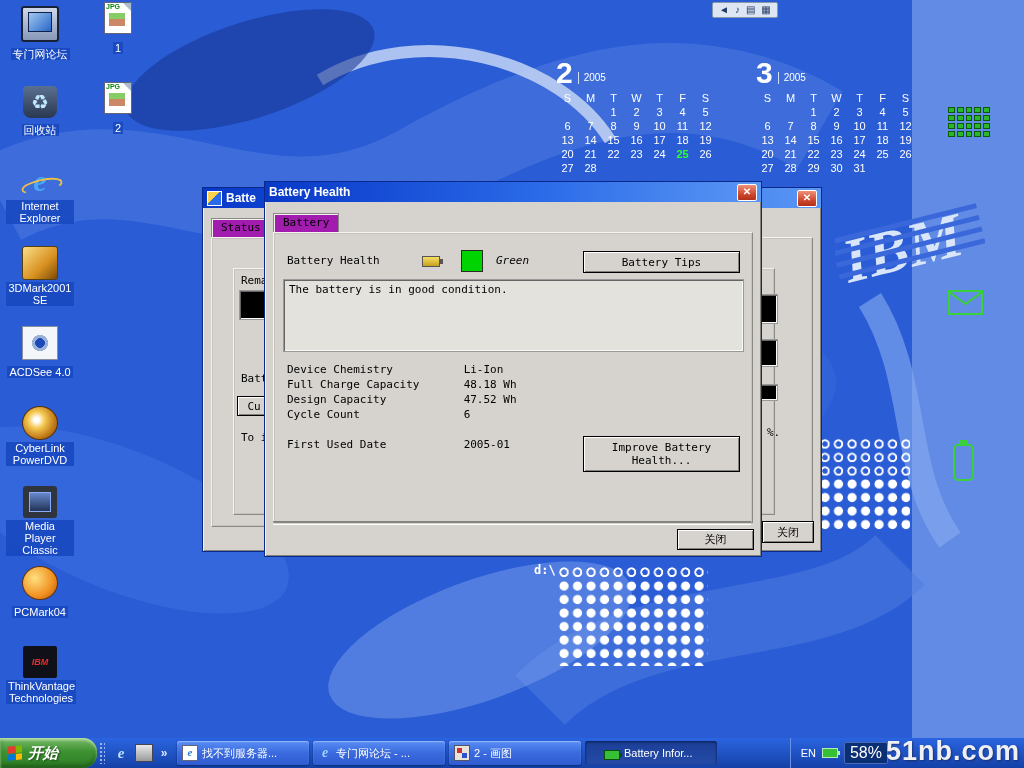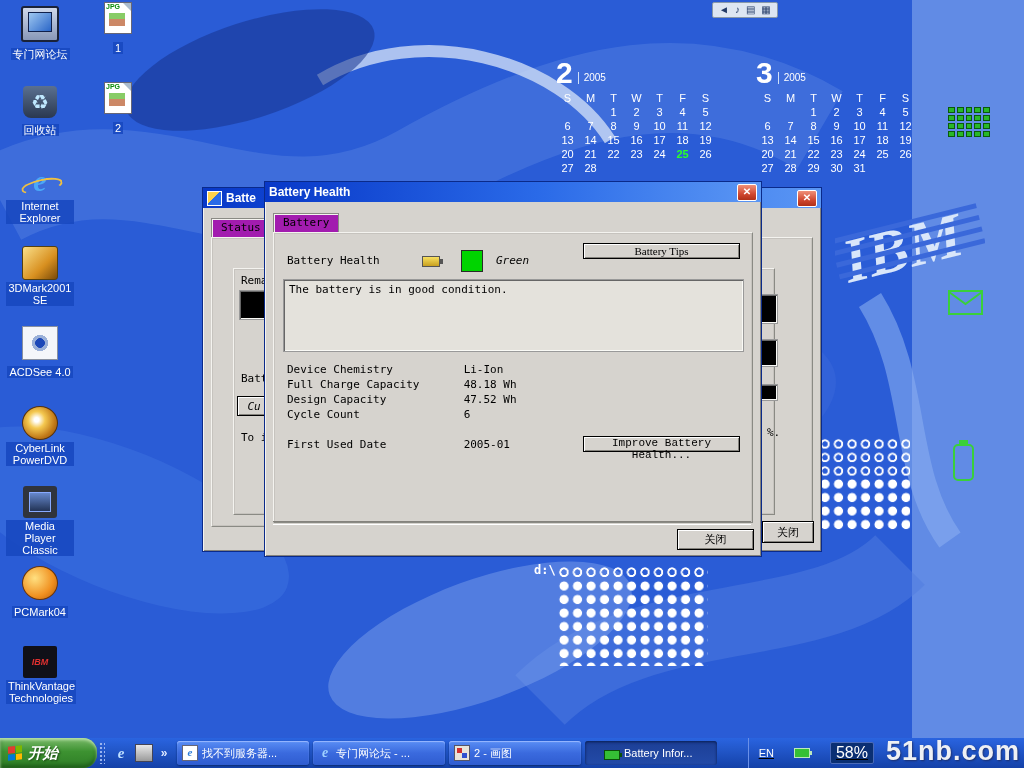--- a/index.html
+++ b/index.html
@@ -137,22 +137,22 @@
   .ticon.ie-page{background:#fff;border:1px solid #667;}
   .ticon.ie-page::before{content:"e";position:absolute;inset:0;color:#2a7ad8;
        font:italic bold 11px/13px "Liberation Serif",serif;text-align:center;}
   .ticon.ie::before{content:"e";position:absolute;inset:0;color:#9fd0ff;
        font:italic bold 14px/14px "Liberation Serif",serif;text-align:center;}
   .ticon.paint{background:#e8e4da;border:1px solid #556;}
   .ticon.paint::before{content:"";position:absolute;left:2px;top:2px;width:5px;height:5px;background:#d03030;}
   .ticon.paint::after{content:"";position:absolute;right:2px;bottom:2px;width:5px;height:5px;background:#3050d0;}
   .ticon.battery{background:#35c035;border:1px solid #0a500a;height:8px;margin-top:3px;}
   .ticon.battery::after{content:"";position:absolute;right:-3px;top:2px;width:2px;height:4px;background:#0a500a;}
-  #tray{margin-left:auto;height:30px;display:flex;align-items:center;gap:20px;padding:0 10px;
-       background:linear-gradient(#2a64e0,#1441a8);border-left:1px solid #6a90e8;text-decoration:underline;}
+  #tray{margin-left:auto;height:30px;display:flex;align-items:center;gap:6px;padding:0 10px;
+       background:linear-gradient(#2a64e0,#1441a8);border-left:1px solid #6a90e8;}
   #tray-lang{color:#fff;font-size:11px;}
   .tray-batt-icon{width:14px;height:8px;background:#35c035;border:1px solid #bde8bd;position:relative;display:inline-block;}
   .tray-batt-icon::after{content:"";position:absolute;right:-3px;top:2px;width:2px;height:4px;background:#bde8bd;}
   #tray-batt{background:#0a2f73;border:1px solid #4a6ab8;border-radius:2px;padding:1px 5px;
        font-size:16px;color:#fff;}
   #tray-spacer{width:120px;}
 
   #watermark{position:absolute;right:4px;bottom:1px;z-index:40;color:#eef0f4;
        font:bold 27px "Liberation Sans",sans-serif;text-shadow:1px 1px 2px rgba(30,30,60,.6);
        letter-spacing:1px;}
@@ -408,41 +408,41 @@
       <span class="win-ico"></span>
       <span class="title">Batte</span>
       <span class="xbtn">✕</span>
     </div>
     <div class="tab" style="left:8px;top:30px;">Status</div>
     <div class="panel" style="left:8px;top:49px;width:600px;height:288px;"></div>
     <div class="panel" style="left:30px;top:80px;width:540px;height:245px;"></div>
     <span class="frag" style="left:38px;top:86px;">Remai</span>
     <div class="gauge sunken" style="left:36px;top:102px;width:32px;height:28px;"></div>
     <span class="frag" style="left:38px;top:184px;">Batte</span>
-    <button class="btn" style="left:34px;top:208px;width:34px;height:20px;font-style:italic;">Cu</button>
+    <button class="btn" style="left:34px;top:208px;width:34px;height:20px;">Cu</button>
     <span class="frag" style="left:38px;top:243px;">To i</span>
     <div class="gauge sunken" style="left:553px;top:106px;width:20px;height:28px;"></div>
     <div class="gauge sunken" style="left:553px;top:151px;width:20px;height:26px;"></div>
     <div class="gauge sunken" style="left:553px;top:196px;width:20px;height:15px;"></div>
     <span class="frag" style="left:564px;top:238px;">%.</span>
     <button class="btn" style="left:559px;top:333px;width:52px;height:22px;">关闭</button>
   </div>
 
   <div class="win" style="left:264px;top:181px;width:496px;height:374px;z-index:6;">
     <div class="titlebar">
       <span class="title">Battery Health</span>
       <span class="xbtn">✕</span>
     </div>
     <div class="tab" style="left:8px;top:31px;">Battery</div>
     <div class="panel" style="left:8px;top:50px;width:478px;height:289px;">
       <span class="frag" style="left:13px;top:21px;">Battery Health</span>
       <span class="batt-glyph" style="left:148px;top:23px;"></span>
       <span class="health-square" style="left:187px;top:17px;background:#00d400;"></span>
       <span class="frag" style="left:222px;top:21px;font-style:italic;">Green</span>
-      <button class="btn" style="left:309px;top:10px;width:157px;height:16px;font-family:Liberation Serif, serif;">Battery Tips</button>
+      <button class="btn" style="left:309px;top:18px;width:157px;height:22px;">Battery Tips</button>
       <div class="sunken" style="position:absolute;left:9px;top:46px;width:461px;height:73px;background:#e4e2dc;padding:3px 5px;box-sizing:border-box;">The battery is in good condition.</div>
       <div style="position:absolute;left:13px;top:129px;">
 
           <div class="field-row">
             <span class="f-label">Device Chemistry</span>
             <span class="f-value">Li-Ion</span>
           </div>
 
           <div class="field-row">
             <span class="f-label">Full Charge Capacity</span>
@@ -456,21 +456,21 @@
 
           <div class="field-row">
             <span class="f-label">Cycle Count</span>
             <span class="f-value">6</span>
           </div>
         </div>
       <div class="field-row" style="position:absolute;left:13px;top:204px;">
         <span class="f-label">First Used Date</span>
         <span class="f-value">2005-01</span>
       </div>
-      <button class="btn" style="left:309px;top:203px;width:157px;height:16px;font-family:Liberation Mono, monospace;">Improve Battery Health...</button>
+      <button class="btn" style="left:309px;top:203px;width:157px;height:36px;">Improve Battery Health...</button>
     </div>
     <div class="sep" style="left:8px;top:339px;width:478px;"></div>
     <button class="btn" style="left:412px;top:347px;width:77px;height:21px;">关闭</button>
   </div>
 
   <div id="watermark">51nb.com</div>
 
   <div id="taskbar">
     <div id="start-button">
       <span class="flag">

